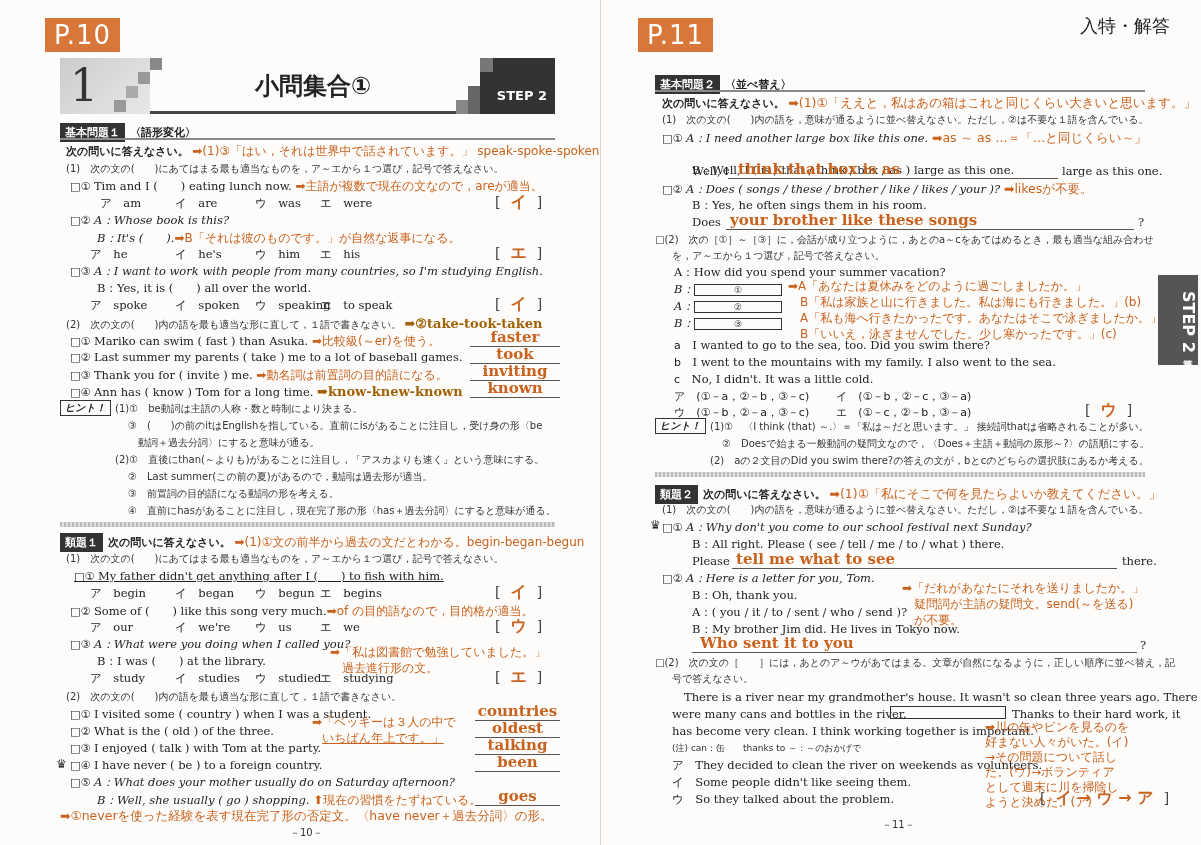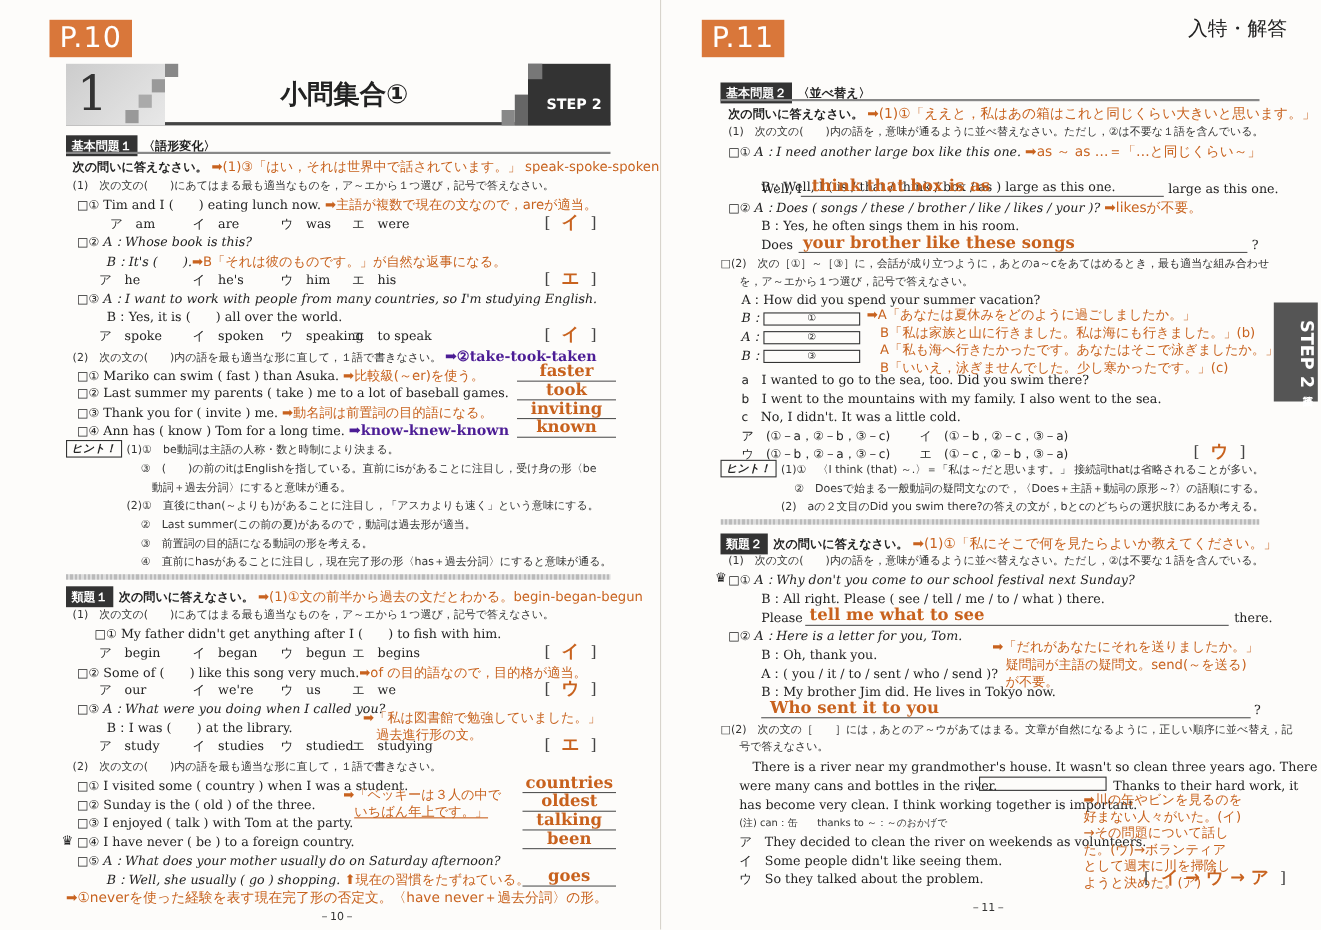--- a/index.html
+++ b/index.html
@@ -4,21 +4,21 @@
 <style>
   * { box-sizing: border-box; margin: 0; padding: 0; }
   body { width: 1201px; height: 845px; background: #fdfcfa; font-family: "DejaVu Serif", serif; color: #222; overflow: hidden; position: relative; font-size: 11.5px; }
   .page { position: absolute; top: 0; height: 845px; }
   #left { left: 0; width: 600px; }
   #right { left: 600px; width: 601px; }
   .divider { position: absolute; left: 600px; top: 0; width: 1px; height: 845px; background: #d8d4cc; }
   .pbadge { position: absolute; top: 18px; background: #d9773a; color: #fff; font-family: "DejaVu Sans", sans-serif; font-size: 26px; padding: 2px 9px; letter-spacing: 1px; }
   .abs { position: absolute; white-space: nowrap; }
   .orange { color: #c8621e; font-family: "DejaVu Sans", sans-serif; }
-  .orange-serif { color: #4c1d95; font-family: "DejaVu Serif", serif; font-weight: bold; }
+  .orange-serif { color: #a16207; font-family: "DejaVu Serif", serif; font-weight: bold; }
   .ans-line { position: absolute; border-bottom: 1.5px solid #555; text-align: center; color: #c8621e; font-weight: bold; font-size: 15px; }
   .bracket { position: absolute; font-size: 14px; color: #444; }
   .bracket span { color: #c8621e; font-family: "DejaVu Sans", sans-serif; font-size: 16px; font-weight: bold; padding: 0 10px; }
   .sec-label { display: inline-block; background: #333; color: #fff; font-family: "DejaVu Sans", sans-serif; font-weight: bold; font-size: 11px; padding: 2px 5px; margin-right: 5px; }
   .sec-bar { position: absolute; border-bottom: 2px solid #888; }
   .hint { display: inline-block; border: 1.5px solid #333; font-family: "DejaVu Sans", sans-serif; font-style: italic; font-weight: bold; font-size: 10px; padding: 0 4px; }
   .small { font-size: 10px; font-family: "DejaVu Sans", sans-serif; color: #333; }
   .opt { position: absolute; font-size: 11.5px; }
   .chk { font-family: "DejaVu Sans", sans-serif; font-size: 11px; }
   .boxblank { display: inline-block; border: 1px solid #333; width: 88px; height: 12px; vertical-align: middle; text-align: center; font-size: 9px; line-height: 11px; }
@@ -103,21 +103,21 @@
   <div class="abs small" style="left:128px;top:470px;">②　Last summer(この前の夏)があるので，動詞は過去形が適当。</div>
   <div class="abs small" style="left:128px;top:487px;">③　前置詞の目的語になる動詞の形を考える。</div>
   <div class="abs small" style="left:128px;top:504px;">④　直前にhasがあることに注目し，現在完了形の形〈has＋過去分詞〉にすると意味が通る。</div>
   <div class="sepbar" style="left:60px;top:522px;width:495px;"></div>
 
   <div class="abs" style="left:60px;top:533px;">
     <span class="sec-label">類題１</span><span style="font-size:11px;font-weight:bold;font-family:'DejaVu Sans',sans-serif;">次の問いに答えなさい。</span>
     <span class="orange" style="font-size:12px;">➡(1)①文の前半から過去の文だとわかる。begin-began-begun</span>
   </div>
   <div class="abs small" style="left:66px;top:552px;">(1)　次の文の(　　)にあてはまる最も適当なものを，ア～エから１つ選び，記号で答えなさい。</div>
-  <div class="abs" style="left:86px;top:569px;"><span class="chk">□①</span> <span>My father didn't get anything after I (　　) to fish with him.</span></div>
+  <div class="abs" style="left:74px;top:569px;text-decoration:underline;"><span class="chk">□①</span> <span>My father didn't get anything after I (　　) to fish with him.</span></div>
   <div class="opt" style="left:90px;top:586px;">ア　begin</div>
   <div class="opt" style="left:175px;top:586px;">イ　began</div>
   <div class="opt" style="left:255px;top:586px;">ウ　begun</div>
   <div class="opt" style="left:320px;top:586px;">エ　begins</div>
   <div class="bracket" style="left:495px;top:582px;">[<span>イ</span>]</div>
 
   <div class="abs" style="left:70px;top:603px;"><span class="chk">□②</span> <span>Some of (　　) like this song very much.</span><span class="orange" style="font-size:12px;">➡of の目的語なので，目的格が適当。</span></div>
   <div class="opt" style="left:90px;top:620px;">ア　our</div>
   <div class="opt" style="left:175px;top:620px;">イ　we're</div>
   <div class="opt" style="left:255px;top:620px;">ウ　us</div>
@@ -130,21 +130,21 @@
   <div class="abs orange" style="left:342px;top:660px;font-size:12px;">過去進行形の文。</div>
   <div class="opt" style="left:90px;top:671px;">ア　study</div>
   <div class="opt" style="left:175px;top:671px;">イ　studies</div>
   <div class="opt" style="left:255px;top:671px;">ウ　studied</div>
   <div class="opt" style="left:320px;top:671px;">エ　studying</div>
   <div class="bracket" style="left:495px;top:667px;">[<span>エ</span>]</div>
 
   <div class="abs small" style="left:66px;top:690px;">(2)　次の文の(　　)内の語を最も適当な形に直して，１語で書きなさい。</div>
   <div class="abs" style="left:70px;top:707px;"><span class="chk">□①</span> <span>I visited some ( country ) when I was a student.</span></div>
   <div class="ans-line" style="left:475px;top:702px;width:85px;">countries</div>
-  <div class="abs" style="left:70px;top:724px;"><span class="chk">□②</span> <span>Sunday is the ( old ) of the three.</span></div>
+  <div class="abs" style="left:70px;top:724px;"><span class="chk">□②</span> <span>What is the ( old ) of the three.</span></div>
   <div class="ans-line" style="left:475px;top:719px;width:85px;">oldest</div>
   <div class="abs orange" style="left:312px;top:714px;font-size:12px;">➡「ベッキーは３人の中で</div>
   <div class="abs orange ul" style="left:322px;top:730px;font-size:12px;">いちばん年上です。」</div>
   <div class="abs" style="left:70px;top:741px;"><span class="chk">□③</span> <span>I enjoyed ( talk ) with Tom at the party.</span></div>
   <div class="ans-line" style="left:475px;top:736px;width:85px;">talking</div>
   <div class="abs" style="left:56px;top:757px;font-size:12px;">♛</div>
   <div class="abs" style="left:70px;top:758px;"><span class="chk">□④</span> <span>I have never ( be ) to a foreign country.</span></div>
   <div class="ans-line" style="left:475px;top:753px;width:85px;">been</div>
   <div class="abs" style="left:70px;top:775px;"><span class="chk">□⑤</span> <i>A：What does your mother usually do on Saturday afternoon?</i></div>
   <div class="abs" style="left:97px;top:792px;"><i>B：Well, she usually ( go ) shopping.</i> <span class="orange" style="font-size:12px;">⬆現在の習慣をたずねている。</span></div>

